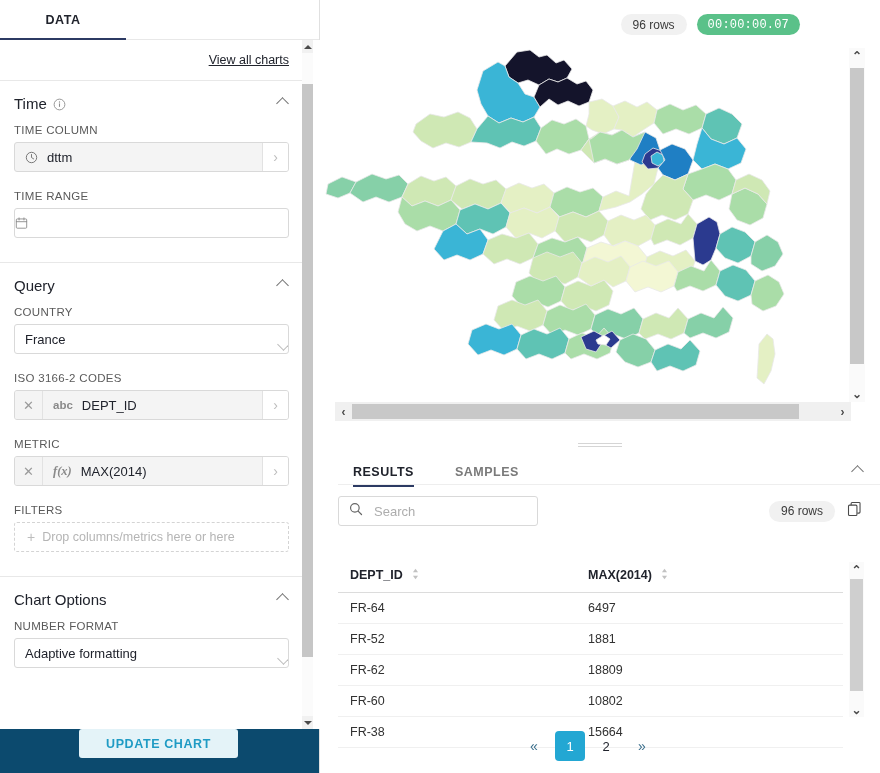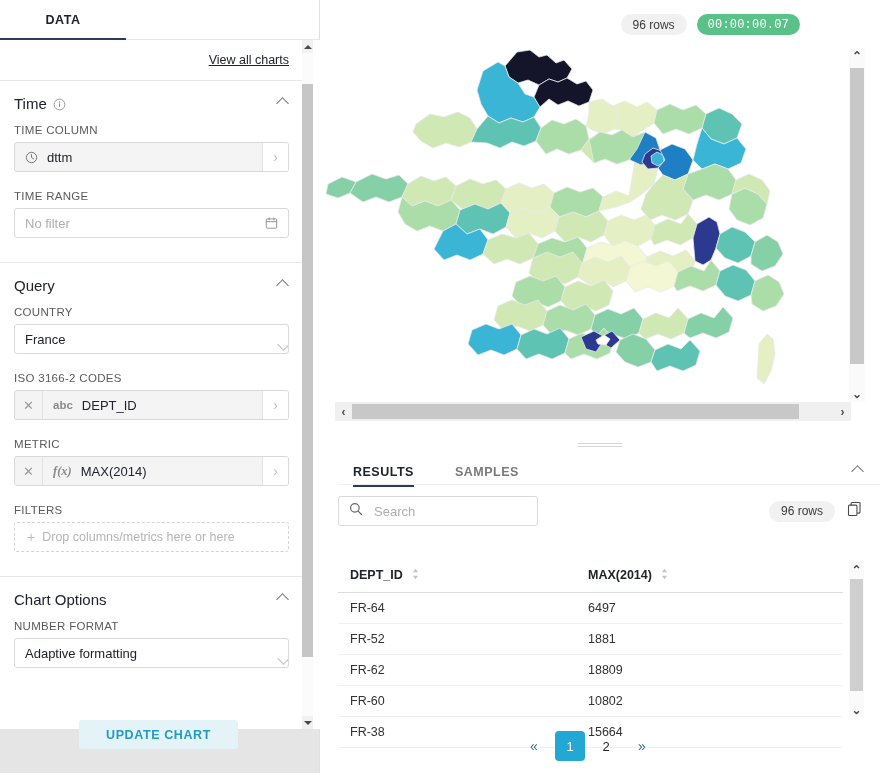--- a/index.html
+++ b/index.html
@@ -11,21 +11,21 @@
     font-family: "Liberation Sans", sans-serif;
     color: #323232;
     -webkit-font-smoothing: antialiased;
   }
   #app { position: relative; width: 880px; height: 773px; display: flex; }
 
   
   #sidebar {
     position: relative;
     width: 320px; height: 773px;
-    background: #e5e5e5;
+    background: #0c4a6e;
     border-right: 1px solid #e0e0e0;
     flex: 0 0 320px;
   }
   .tabbar { position: relative; height: 40px; border-bottom: 1px solid #e8e8e8; background:#fff; }
   .tab {
     position: absolute; top: 0; left: 0; width: 126px; height: 40px;
     display: flex; align-items: center; justify-content: center;
     font-size: 12.5px; font-weight: 700; letter-spacing: .5px; color: #20232c;
     cursor: pointer;
   }
@@ -111,21 +111,21 @@
     position:absolute; bottom:0; left:0; width:11px; height:13px; background:#f1f1f1;
     display:flex; align-items:center; justify-content:center;
   }
   .tri-up { width:0;height:0;border-left:4px solid transparent;border-right:4px solid transparent;border-bottom:4px solid #4a4a4a;}
   .tri-dn { width:0;height:0;border-left:4px solid transparent;border-right:4px solid transparent;border-top:4px solid #4a4a4a;}
   .sb-vscroll .thumb {
     position:absolute; left:0; top:44px; width:11px; height:573px; background:#c6c6c6;
   }
 
   .update-btn {
-    position:absolute; left: 79px; bottom: 24px; width: 159px; height: 29px;
+    position:absolute; left: 79px; bottom: 15px; width: 159px; height: 29px;
     background: #e4f3f8; border: none; border-radius: 3px;
     color: #1f9bc4; font-size: 12.5px; font-weight: 700; letter-spacing: .6px;
     display:flex; align-items:center; justify-content:center; cursor: pointer;
     font-family: "Liberation Sans", sans-serif;
   }
 
   
   #right { position: relative; flex: 1; height: 773px; background: #fff; }
 
   
@@ -267,23 +267,20 @@
                 </span>
                 <span class="nm">dttm</span>
               </div>
               <div class="right-arrow">›</div>
             </div>
           </div>
 
           <div class="fld-group">
             <div class="fld-label">TIME RANGE</div>
             <div class="ctrl-box">
-              <div class="body">
-                <span class="ph">No filter</span>
-              </div>
               <span class="cal-ic">
                 <svg width="13" height="14" viewBox="0 0 16 16">
                     <rect x="1.6" y="3" width="12.8" height="11.4" rx="1.2" fill="none" stroke="#8a8a8a" stroke-width="1.1"></rect>
                     <path d="M1.6 6.4h12.8M5 1.7v2.6M11 1.7v2.6" stroke="#8a8a8a" stroke-width="1.1" stroke-linecap="round"></path>
                   </svg>
               </span>
             </div>
           </div>
         </div>
 

